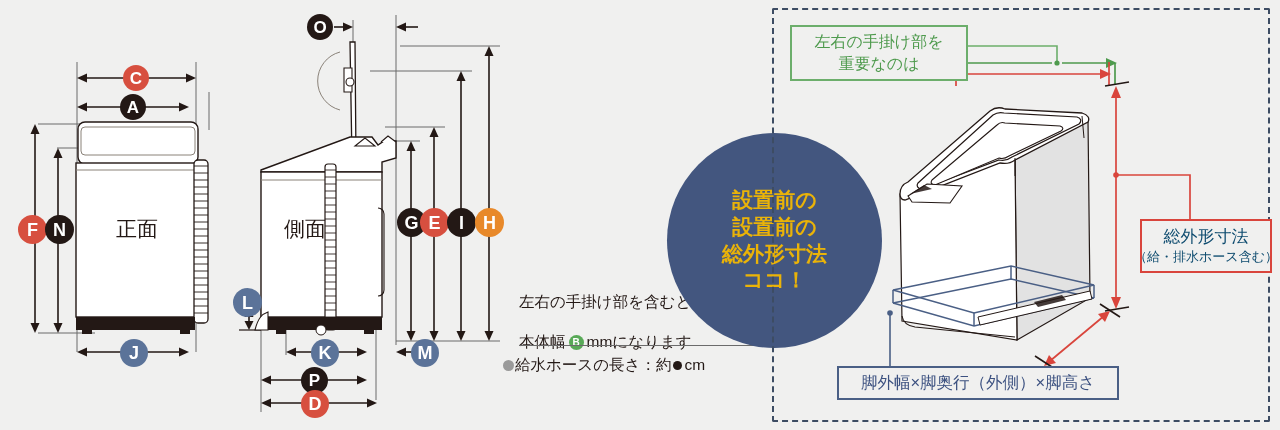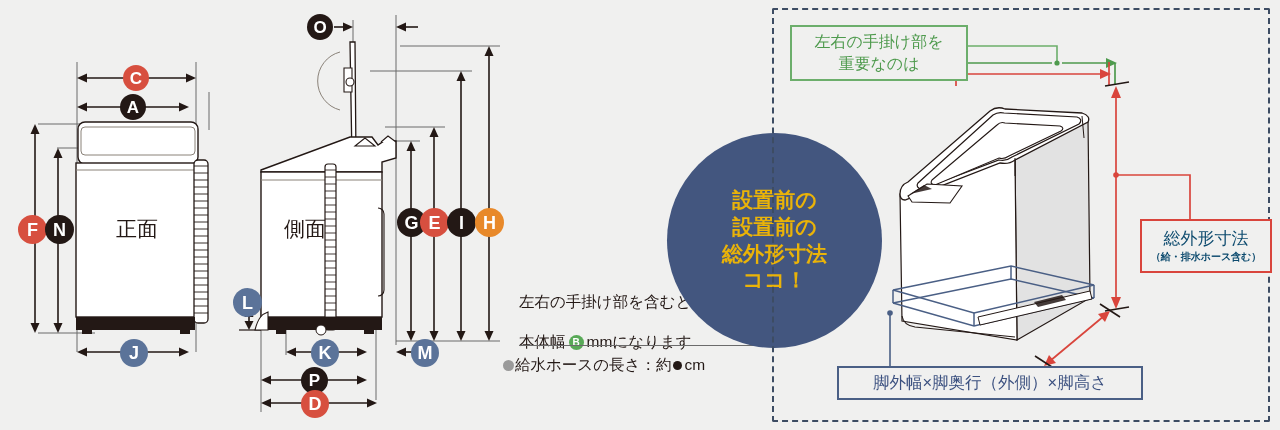--- a/index.html
+++ b/index.html
@@ -426,20 +426,20 @@
     <path d="M262,294 L290,287 L294,292 L266,299 Z" fill="#231815" opacity="0.85"></path>
   </svg>
 
   <div class="label-box lb-green" style="left:790px;top:25px;width:178px;height:56px;font-size:16px;line-height:1.35;font-weight:400;">
     <div>左右の手掛け部を</div>
     <div>重要なのは</div>
   </div>
 
   <div class="label-box lb-red" style="left:1140px;top:219px;width:132px;height:54px;">
     <div style="font-size:17px;font-weight:400;line-height:1.15;">総外形寸法</div>
-    <div style="font-size:10px;font-weight:700;line-height:1.2;margin-top:2px;">（給・排水ホース含む）</div>
-  </div>
-
-  <div class="label-box lb-blue" style="left:837px;top:366px;width:306px;height:34px;font-size:16.5px;font-weight:400;">
+    <div style="font-size:13px;font-weight:400;line-height:1.2;margin-top:2px;">（給・排水ホース含む）</div>
+  </div>
+
+  <div class="label-box lb-blue" style="left:837px;top:366px;width:282px;height:34px;font-size:16.5px;font-weight:400;">
     <div>脚外幅×脚奥行（外側）×脚高さ</div>
   </div>
 
 </div>
 
 </body></html>

